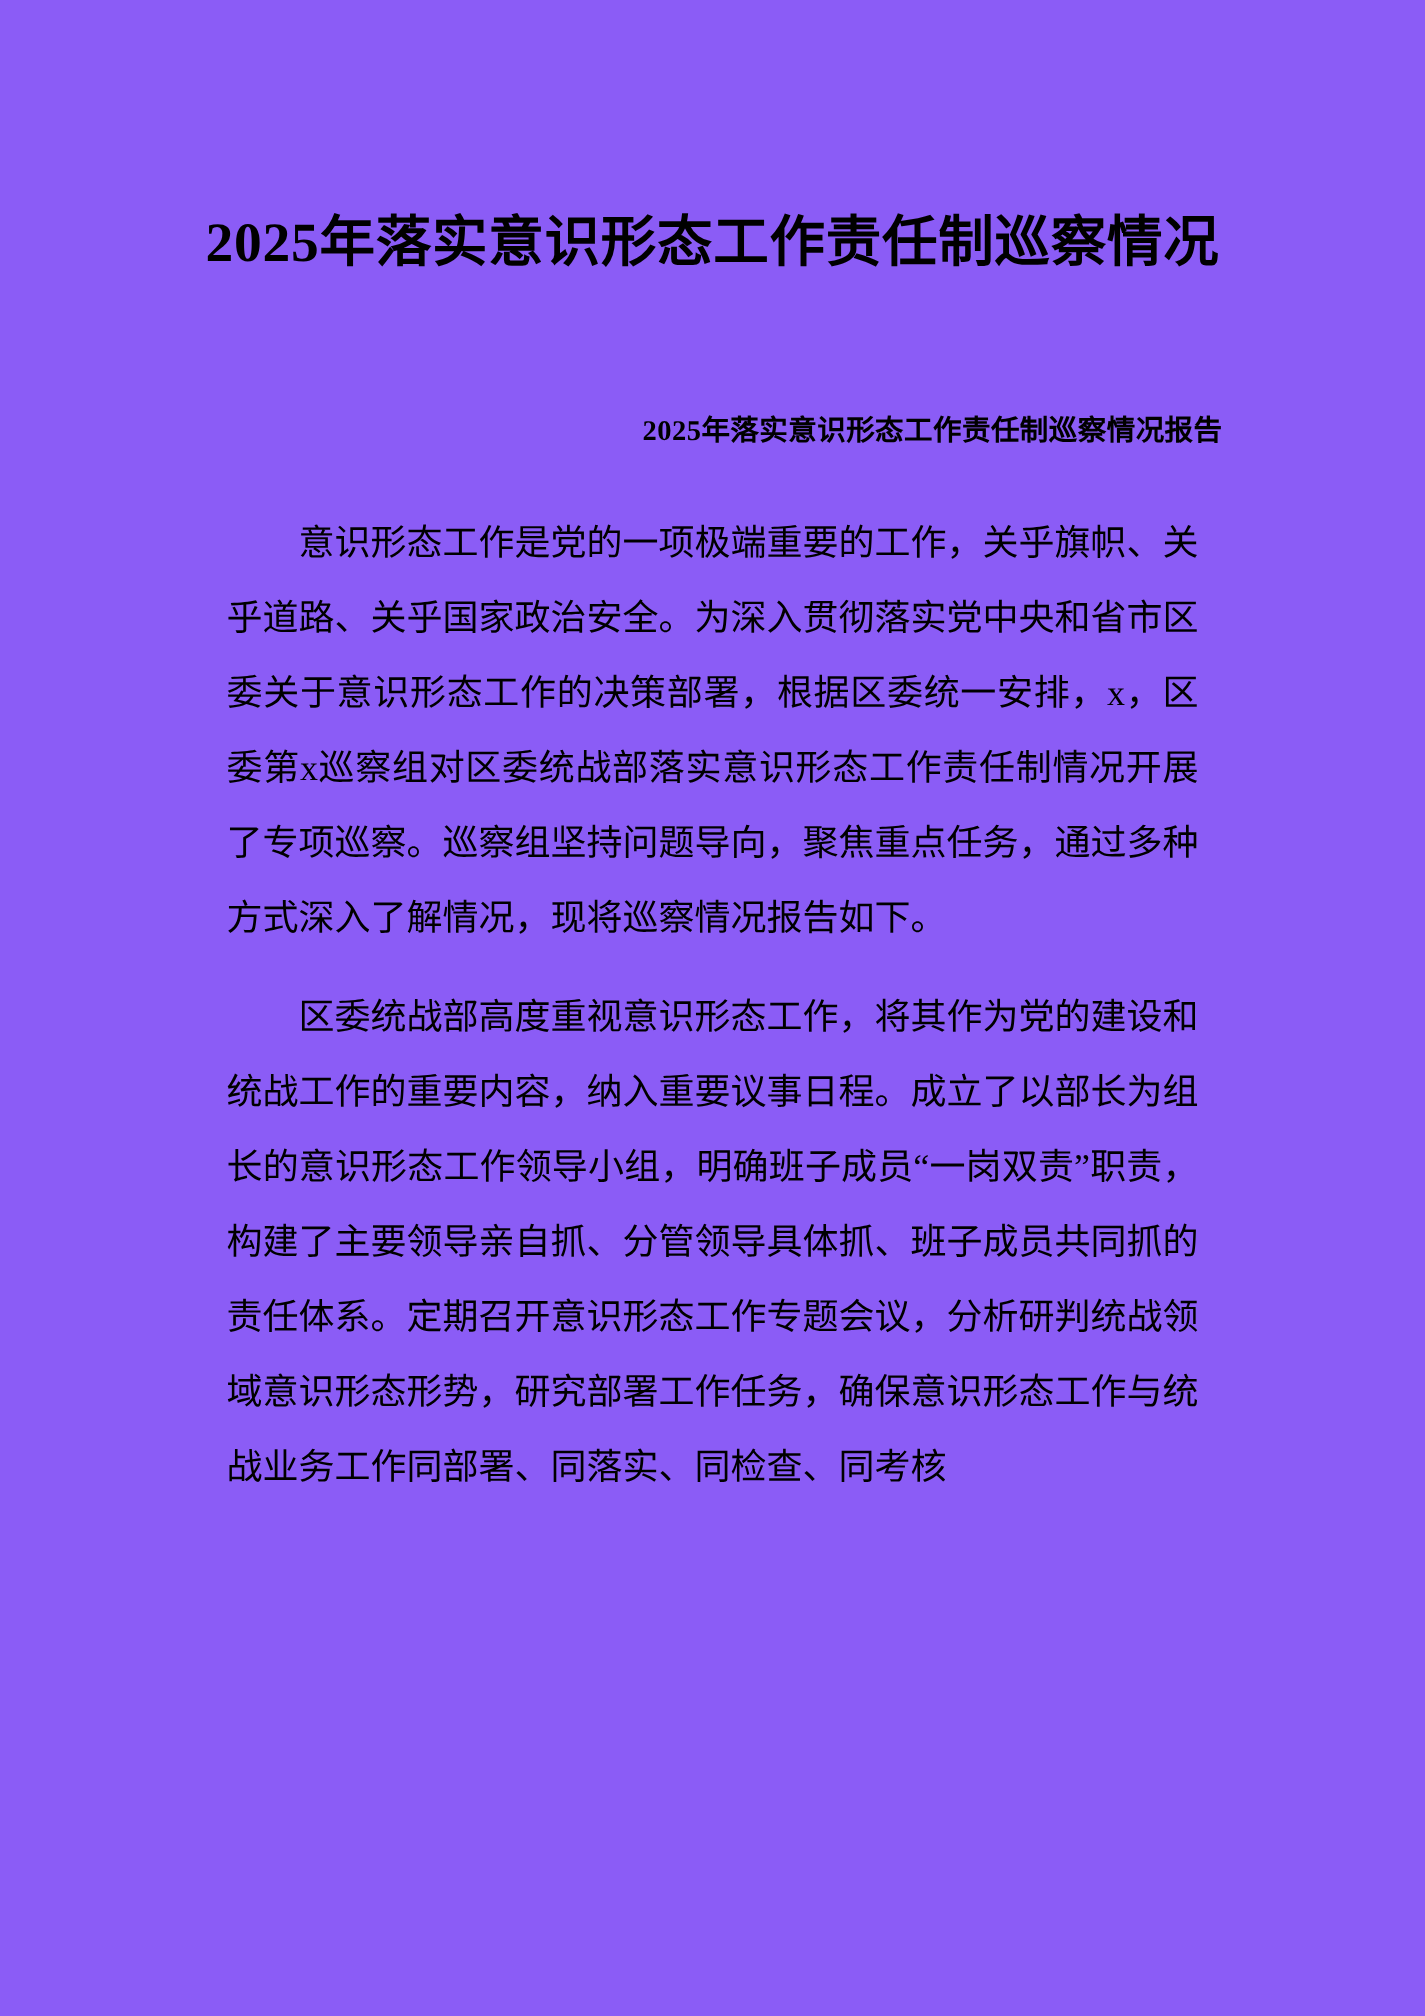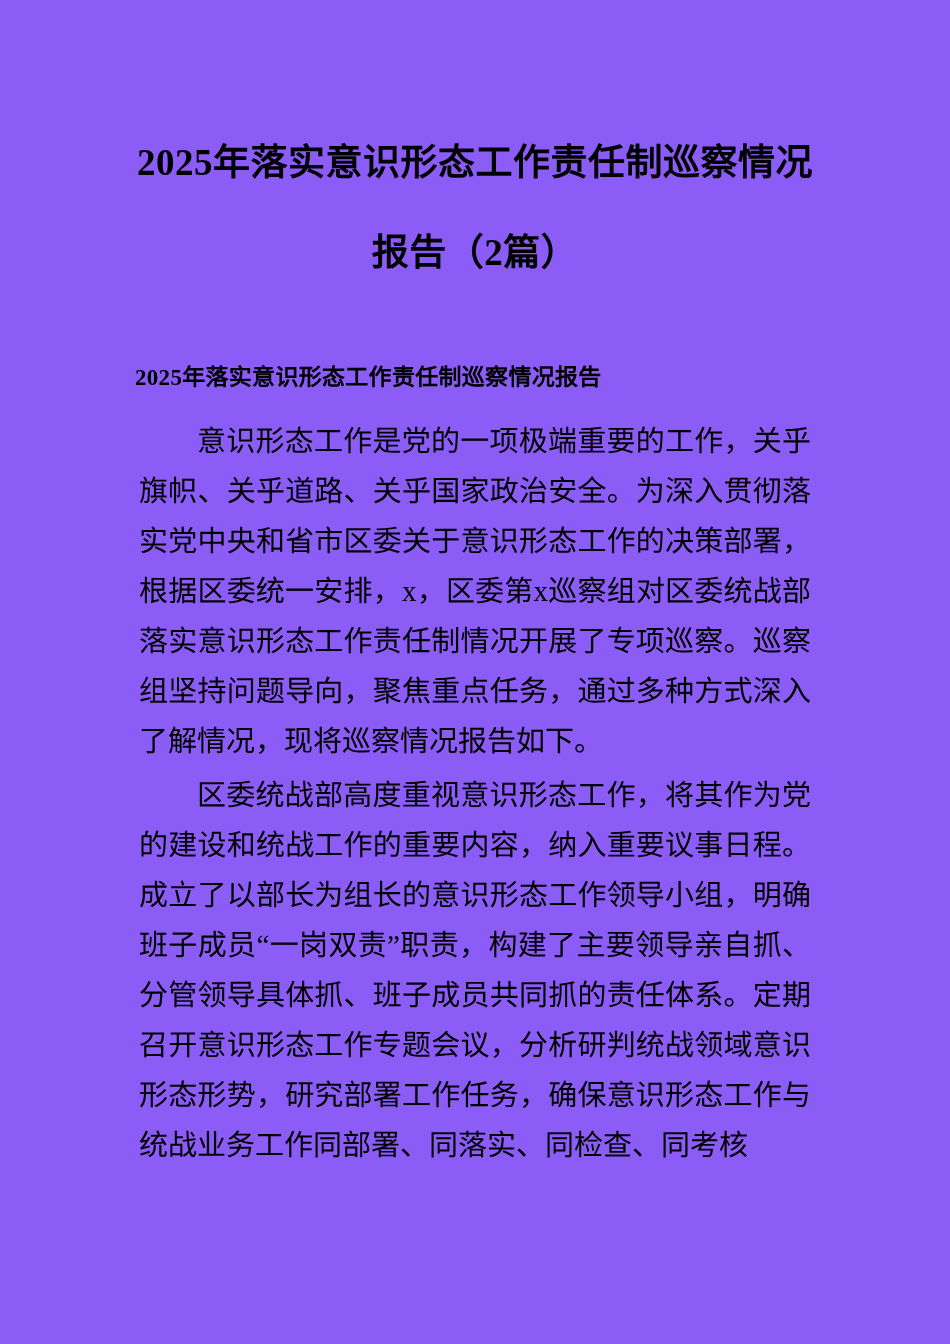--- a/index.html
+++ b/index.html
@@ -42,39 +42,39 @@
   }
   .doc-title .title-line-1 {
     padding-top: 144px;
   }
   .doc-title .title-line-2 {
     padding-top: 53px;
   }
 
   
   .article-title {
-    font-size: 23px;
+    font-size: 19px;
     font-weight: bold;
-    text-align: left;
+    text-align: right;
     line-height: 50px;
     letter-spacing: 0.3px;
     margin: 0;
     padding-top: 82px;
     white-space: nowrap;
   }
 
   
   .body-block {
     padding-top: 9px;
   }
 
   p.para {
-    font-size: 29px;
+    font-size: 24px;
     line-height: 50px;
-    margin: 4px;
+    margin: 16px;
     padding: 0;
     text-align: justify;
     text-justify: inter-ideograph;
     text-indent: 2em;
     letter-spacing: 0;
     word-break: break-all;
   }
 
   p.para.heading-para {
     text-align: left;
@@ -86,21 +86,20 @@
   }
 </style>
 </head>
 <body>
 
 <div class="page">
   <div class="content">
 
     <h1 class="doc-title">
       <span class="title-line title-line-1">2025年落实意识形态工作责任制巡察情况</span>
-      <span class="title-line title-line-2">报告（2篇）</span>
     </h1>
 
     <h2 class="article-title">2025年落实意识形态工作责任制巡察情况报告</h2>
 
     <div class="body-block">
 
       <p class="para">意识形态工作是党的一项极端重要的工作，关乎旗帜、关乎道路、关乎国家政治安全。为深入贯彻落实党中央和省市区委关于意识形态工作的决策部署，根据区委统一安排，x，区委第x巡察组对区委统战部落实意识形态工作责任制情况开展了专项巡察。巡察组坚持问题导向，聚焦重点任务，通过多种方式深入了解情况，现将巡察情况报告如下。</p>
 
 
 

